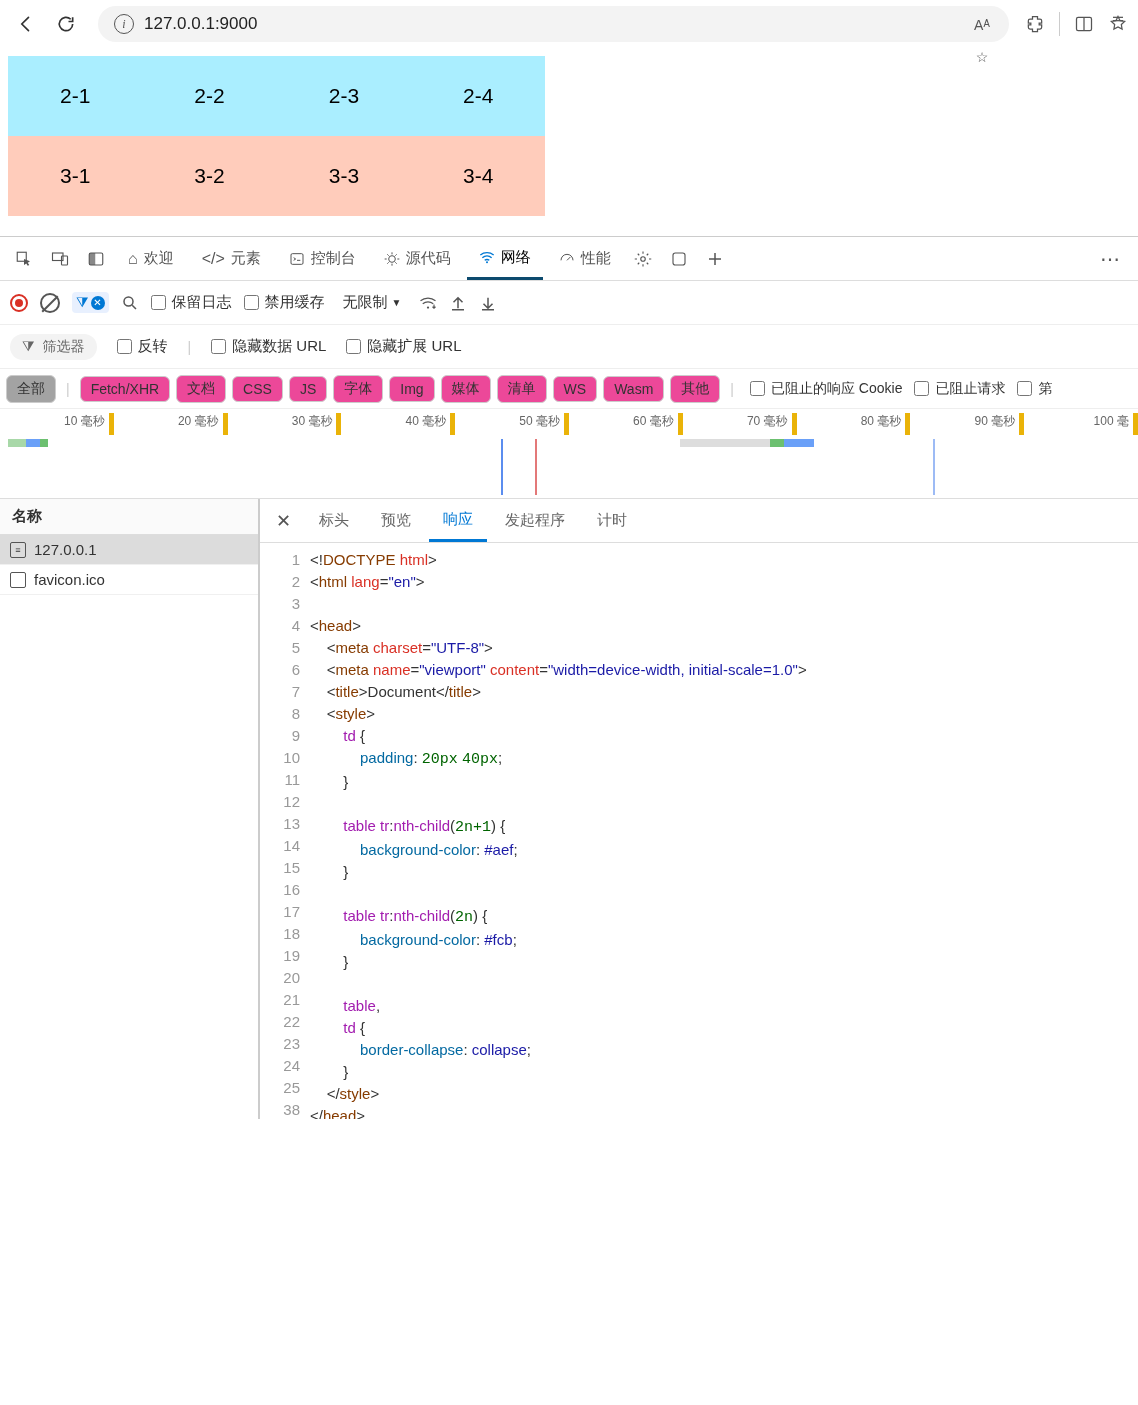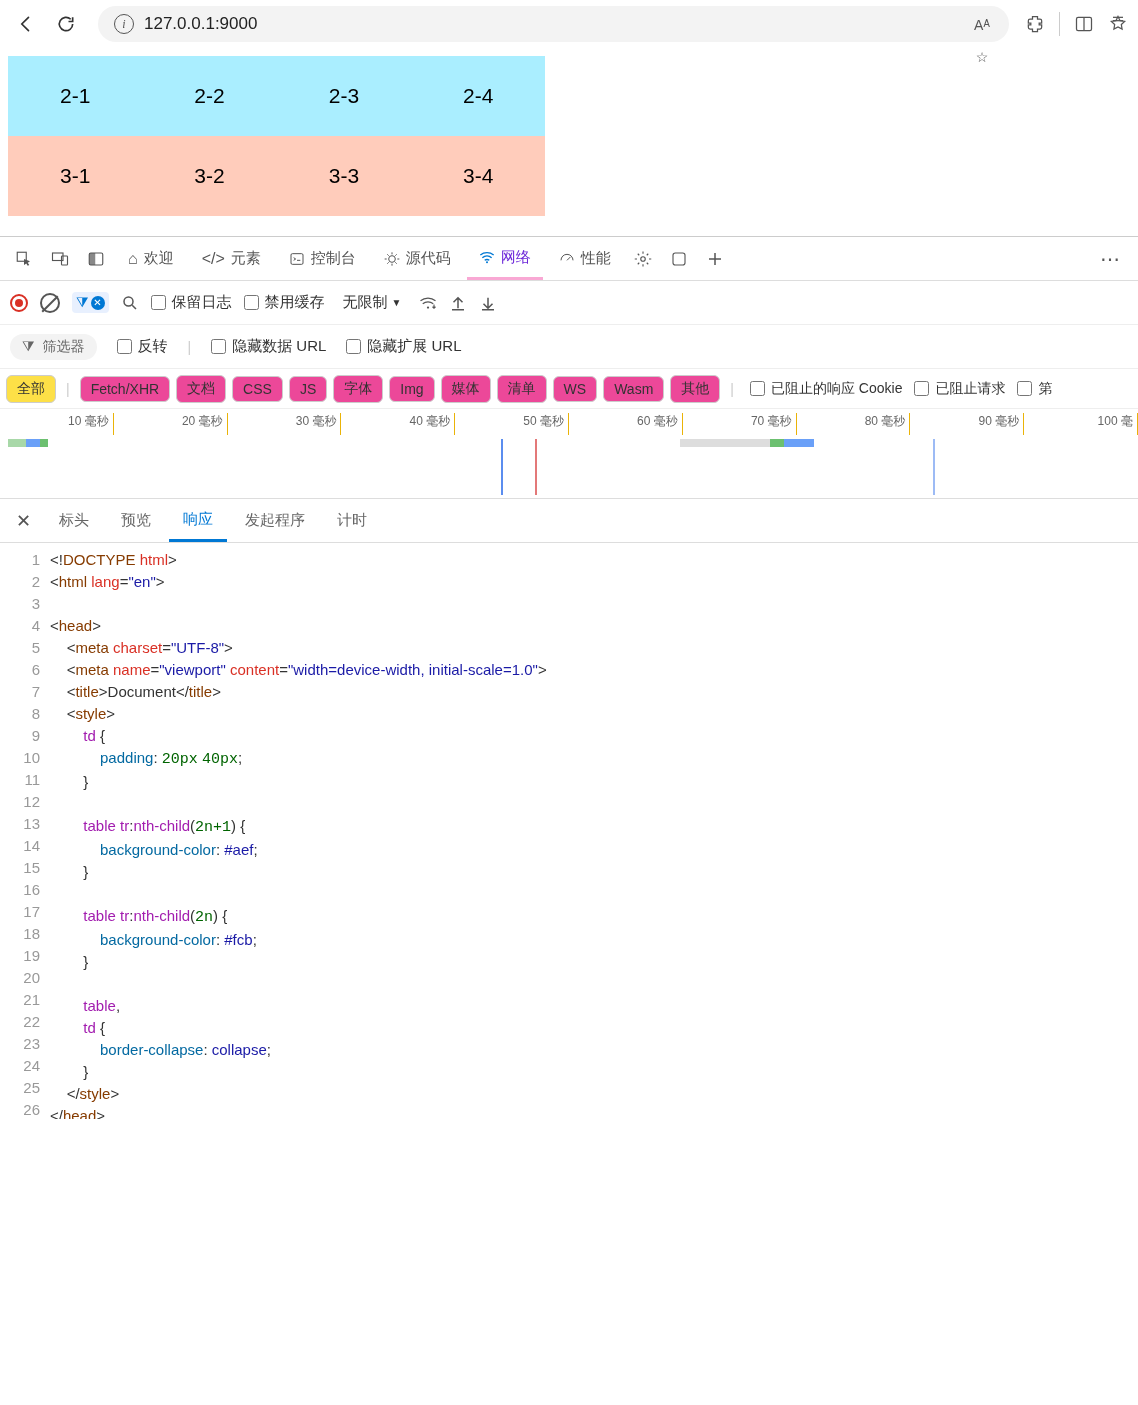--- a/index.html
+++ b/index.html
@@ -19,21 +19,21 @@
 .page { padding: 8px; }
 .demo-table { border-collapse: collapse; }
 .demo-table td { padding: 28px 52px; font-size: 21px; color: #000; text-align: center; }
 .demo-table tr:nth-child(odd) { background: #aaeeff; }
 .demo-table tr:nth-child(even) { background: #ffccbb; }
 
 
 .devtools { border-top: 1px solid #ccc; margin-top: 12px; }
 .devtools-tabs { display: flex; align-items: center; height: 44px; padding: 0 8px; gap: 4px; border-bottom: 1px solid #ddd; }
 .dt-tab { display: flex; align-items: center; gap: 6px; padding: 0 12px; height: 100%; color: #555; font-size: 15px; cursor: pointer; }
-.dt-tab.active { color: #6d28d9; border-bottom: 3px solid #f9a8d4; }
+.dt-tab.active { color: #000000; border-bottom: 3px solid #0c4a6e; }
 .dt-tab .icon { font-size: 16px; }
 .dt-iconbtn { width: 32px; height: 32px; display: flex; align-items: center; justify-content: center; color: #555; border-radius: 4px; }
 .dt-more { margin-left: auto; font-size: 20px; padding: 0 10px; color: #555; }
 
 
 .net-toolbar { display: flex; align-items: center; height: 44px; padding: 0 10px; gap: 12px; border-bottom: 1px solid #eee; }
 .record-btn { width: 18px; height: 18px; border: 2px solid #d93025; border-radius: 50%; background: #fff; display: inline-block; position: relative;}
 .record-btn::after { content:""; position:absolute; top:3px; left:3px; width:8px; height:8px; background:#d93025; border-radius:50%;}
 .clear-btn { width: 20px; height: 20px; border: 2px solid #555; border-radius: 50%; position: relative; }
 .clear-btn::after { content: ""; position: absolute; width: 22px; height: 2px; background: #555; top: 8px; left: -3px; transform: rotate(-45deg); }
@@ -45,27 +45,27 @@
 .throttle { display: flex; align-items: center; gap: 4px; padding: 2px 6px; font-size: 15px; }
 .throttle .caret { font-size: 10px; }
 
 
 .filter-row { display: flex; align-items: center; height: 44px; padding: 0 10px; gap: 20px; border-bottom: 1px solid #eee; }
 .filter-input { display: flex; align-items: center; gap: 8px; background: #f3f3f3; border-radius: 14px; padding: 4px 12px; color: #666; }
 
 
 .type-row { display: flex; align-items: center; height: 40px; padding: 0 6px; gap: 6px; border-bottom: 1px solid #eee; overflow: hidden; white-space: nowrap;}
 .type-btn { padding: 4px 10px; border: 1px solid #ccc; border-radius: 6px; font-size: 14px; background: #ec4899; }
-.type-btn.active { background: #fde047; }
+.type-btn.active { background: #a3a3a3; }
 .type-row .checkbox-label { margin-left: 6px; font-size: 14px; }
 
 
 .timeline { height: 90px; border-bottom: 1px solid #ddd; position: relative; padding-top: 4px; }
 .timeline .ticks { display: flex; height: 22px; }
-.timeline .tick { flex: 1; font-size: 12px; color: #666; text-align: right; padding-right: 4px; border-right: 1px solid #eab308; }
+.timeline .tick { flex: 1; font-size: 12px; color: #666; text-align: right; padding-right: 4px; border-right: 5px solid #eab308; }
 .timeline .bars { position: relative; height: 56px; margin-top: 4px; }
 .timeline .bar-seg { position: absolute; height: 8px; top: 0px; }
 .timeline .marker { position: absolute; top: 0; bottom: 0; width: 2px; }
 
 
 .net-body { display: flex; height: 620px; }
 .req-list { width: 260px; border-right: 2px solid #ccc; }
 .req-list .hdr { padding: 8px 12px; font-size: 15px; font-weight: 600; border-bottom: 1px solid #ddd; background: #fafafa;}
 .req-row { display: flex; align-items: center; gap: 8px; padding: 6px 10px; font-size: 15px; border-bottom: 1px solid #f0f0f0; }
 .req-row.selected { background: #dcdcdc; }
@@ -357,20 +357,31 @@
       <div class="bar-seg" style="left:680px;width:90px;background:#ddd"></div>
       <div class="bar-seg" style="left:770px;width:14px;background:#6cc070"></div>
       <div class="bar-seg" style="left:784px;width:30px;background:#6aa0f8"></div>
       <div class="marker" style="left:44%;background:#5b8def"></div>
       <div class="marker" style="left:47%;background:#e37878"></div>
       <div class="marker" style="left:82%;background:#5b8def;opacity:.6"></div>
     </div>
   </div>
 
   <div class="net-body">
+    <div class="req-list">
+      <div class="hdr">名称</div>
+      <div class="req-row selected">
+        <span class="doc-icon">≡</span>
+        <span>127.0.0.1</span>
+      </div>
+      <div class="req-row">
+        <span class="doc-icon" style="border-style:solid;background:none"></span>
+        <span>favicon.ico</span>
+      </div>
+    </div>
 
     <div class="detail">
       <div class="detail-tabs">
         <span class="close">✕</span>
         <span class="dtab">标头</span>
         <span class="dtab">预览</span>
         <span class="dtab active">响应</span>
         <span class="dtab">发起程序</span>
         <span class="dtab">计时</span>
       </div>
@@ -394,19 +405,19 @@
             <div>16</div>
             <div>17</div>
             <div>18</div>
             <div>19</div>
             <div>20</div>
             <div>21</div>
             <div>22</div>
             <div>23</div>
             <div>24</div>
             <div>25</div>
-            <div>26</div>
+            <div>38</div>
           </div>
         <div class="lines" id="lines"><div><span class="punc">&lt;!</span><span class="tag">DOCTYPE</span> <span class="attr">html</span><span class="punc">&gt;</span></div><div><span class="punc">&lt;</span><span class="tag">html</span> <span class="attr">lang</span>=<span class="str">"en"</span><span class="punc">&gt;</span></div><div>&nbsp;</div><div><span class="punc">&lt;</span><span class="tag">head</span><span class="punc">&gt;</span></div><div>    <span class="punc">&lt;</span><span class="tag">meta</span> <span class="attr">charset</span>=<span class="str">"UTF-8"</span><span class="punc">&gt;</span></div><div>    <span class="punc">&lt;</span><span class="tag">meta</span> <span class="attr">name</span>=<span class="str">"viewport"</span> <span class="attr">content</span>=<span class="str">"width=device-width, initial-scale=1.0"</span><span class="punc">&gt;</span></div><div>    <span class="punc">&lt;</span><span class="tag">title</span><span class="punc">&gt;</span>Document<span class="punc">&lt;/</span><span class="tag">title</span><span class="punc">&gt;</span></div><div>    <span class="punc">&lt;</span><span class="tag">style</span><span class="punc">&gt;</span></div><div>        <span class="sel">td</span> {</div><div>            <span class="prop">padding</span>: <span class="num">20px</span> <span class="num">40px</span>;</div><div>        }</div><div>&nbsp;</div><div>        <span class="sel">table</span> <span class="sel">tr</span>:<span class="sel">nth-child</span>(<span class="num">2n+1</span>) {</div><div>            <span class="prop">background-color</span>: <span class="val">#aef</span>;</div><div>        }</div><div>&nbsp;</div><div>        <span class="sel">table</span> <span class="sel">tr</span>:<span class="sel">nth-child</span>(<span class="num">2n</span>) {</div><div>            <span class="prop">background-color</span>: <span class="val">#fcb</span>;</div><div>        }</div><div>&nbsp;</div><div>        <span class="sel">table</span>,</div><div>        <span class="sel">td</span> {</div><div>            <span class="prop">border-collapse</span>: <span class="val">collapse</span>;</div><div>        }</div><div>    <span class="punc">&lt;/</span><span class="tag">style</span><span class="punc">&gt;</span></div><div><span class="punc">&lt;/</span><span class="tag">head</span><span class="punc">&gt;</span></div></div>
       </div>
     </div>
   </div>
 </div>
 
 </body></html>

